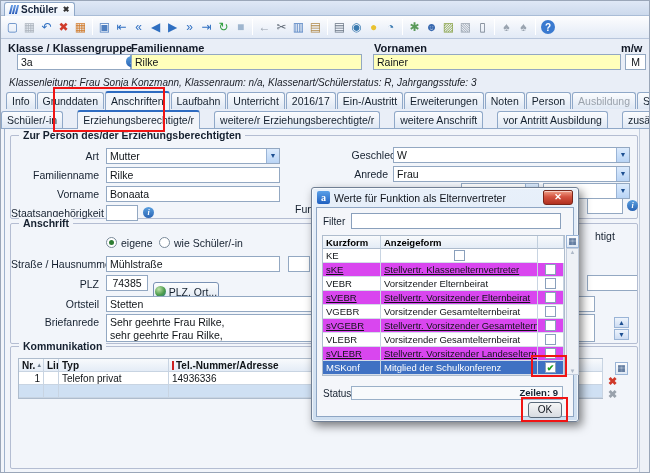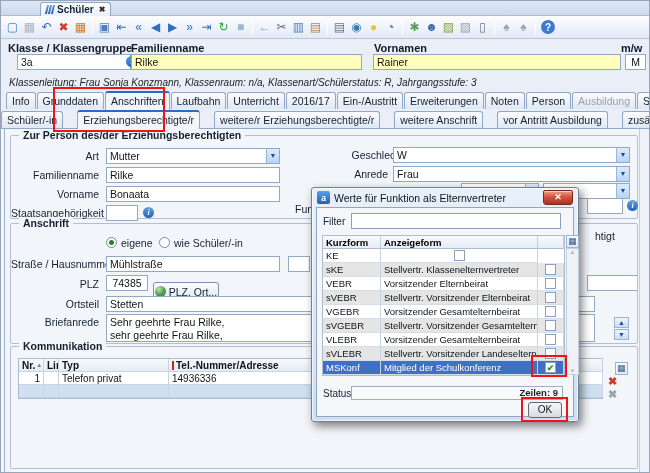--- a/index.html
+++ b/index.html
@@ -5,21 +5,21 @@
   :root{
     --ann:#f01414; --accent:#2e6bc0; --yellow:#ffffbb; --selrow:#3f71c3;
     --bd:#93a8c2; --chrome:#e9eef7; --panel:#f2f5fa; --line:#8fa8c8;
   }
   *{margin:0;padding:0;box-sizing:border-box;font-family:"Liberation Sans",sans-serif;}
   body{background:#777;display:flex;justify-content:flex-start;}
   .screen{position:relative;width:650px;height:473px;background:var(--panel);overflow:hidden;border:1px solid #9aa6b8;}
 
   
   .doctabbar{position:absolute;left:0;top:0;right:0;height:15px;background:linear-gradient(#dfe8f6,#ccd9ec);border-bottom:1px solid #a9bcd6;}
-  .doctab{position:absolute;left:3px;top:1px;height:14px;padding:0 5px;background:linear-gradient(#ffffff,#e9f0fa);border:1px solid #8fa8c8;border-bottom:none;border-radius:3px 3px 0 0;display:flex;align-items:center;gap:3px;font-size:10px;font-weight:bold;color:#16233a;margin-left:36px;}
+  .doctab{position:absolute;left:3px;top:1px;height:14px;padding:0 5px;background:linear-gradient(#ffffff,#e9f0fa);border:1px solid #8fa8c8;border-bottom:none;border-radius:3px 3px 0 0;display:flex;align-items:center;gap:3px;font-size:10px;font-weight:bold;color:#16233a;}
   .applogo{display:inline-flex;gap:1px;height:9px;align-items:flex-end;}
   .applogo i{display:block;width:2px;height:9px;background:linear-gradient(#6aa0e8,#2a5ab8);transform:skewX(-14deg);}
   .doctab .x{font-size:8px;font-weight:bold;color:#333;margin-left:2px;}
 
   
   .toolbar{position:absolute;left:0;top:15px;right:0;height:23px;background:linear-gradient(#fdfdfe,#e2eaf6);border-bottom:1px solid #b8c6dc;display:flex;align-items:center;padding-left:3px;}
   .ticon{display:inline-flex;width:17px;height:17px;align-items:center;justify-content:center;font-size:12px;line-height:17px;border-radius:2px;}
   .ticon.circ{width:14px;height:14px;border-radius:50%;font-size:10px;font-weight:bold;margin:0 2px;}
   .tsep{width:1px;height:16px;background:#b4c2d6;margin:0 3px;border-right:1px solid #fff;}
 
@@ -73,21 +73,21 @@
   .dlg-title{position:absolute;left:5px;top:3px;display:flex;align-items:center;gap:4px;font-size:10.5px;color:#10141c;white-space:nowrap;}
   .dlg-appicon{width:13px;height:13px;border-radius:2px;background:linear-gradient(#5aa0e8,#2060c0);color:#fff;font-family:"Liberation Serif",serif;font-weight:bold;font-size:10px;display:inline-flex;align-items:center;justify-content:center;}
   .dlg-close{position:absolute;top:2px;right:5px;width:30px;height:15px;background:linear-gradient(#f0a088,#d45340 45%,#b03020);border:1px solid #7a2619;border-radius:2px 2px 3px 3px;color:#fff;font-size:9px;font-weight:bold;text-align:center;line-height:13px;box-shadow:inset 0 1px rgba(255,255,255,.5);}
   .dlg-body{position:absolute;left:4px;top:19px;right:4px;bottom:4px;background:#f4f6fa;border:1px solid #8ea6c4;}
   .dlg-lbl{position:absolute;font-size:10px;color:#15202f;}
   .dlg-input{position:absolute;left:34px;top:5px;width:210px;height:16px;background:#fff;border:1px solid #8aa0bc;}
   .dtable{position:absolute;left:5px;top:27px;width:243px;border:1px solid #aebccd;background:#fff;font-size:9.5px;}
   .dhead,.drow{display:grid;grid-template-columns:58px 157px 26px;}
   .dhc{background:linear-gradient(#f8fafc,#e4ecf6);font-weight:bold;border-right:1px solid #c0cedd;border-bottom:1px solid #aebccd;height:13px;line-height:13px;padding:0 3px;white-space:nowrap;overflow:hidden;}
   .dc{height:14px;line-height:14px;padding:0 3px;border-right:1px solid #c8d4e2;border-bottom:1px solid #d4dde8;white-space:nowrap;overflow:hidden;color:#101418;}
-  .drow.alt .dc{background:#e5e5e5;}
+  .drow.alt .dc{background:#d946ef;text-decoration:underline;}
   .drow.sel .dc{background:var(--selrow);color:#fff;}
   .dc.c3{display:flex;align-items:center;justify-content:center;padding:0;}
   .cb{width:11px;height:11px;background:#fff;border:1px solid #8aa0bc;font-size:9px;line-height:10px;text-align:center;color:#1e9e1e;font-weight:bold;}
   .dgrid{position:absolute;left:249px;top:27px;width:13px;height:13px;background:linear-gradient(#fbfcfe,#dfe8f4);border:1px solid #9ab4d6;font-size:9px;line-height:11px;text-align:center;color:#3a5a86;}
   .dgutter{position:absolute;left:249px;top:40px;width:13px;height:127px;background:#eef1f6;border:1px solid #c4cedd;font-size:6px;color:#aeb9c8;text-align:center;}
   .dgutter .dn{position:absolute;bottom:0;left:0;right:0;}
   .dstatus{position:absolute;left:34px;top:178px;width:212px;height:14px;background:#f8fafc;border:1px solid #9ab0c8;font-size:9.5px;text-align:right;padding:0 4px;line-height:12px;font-weight:bold;color:#15202f;}
   .okbtn{position:absolute;left:216px;top:214px;width:34px;height:16px;background:linear-gradient(#f6f6f6,#d8dce2);border:1px solid #5a6a7a;border-radius:3px;font-size:10px;text-align:center;line-height:14px;color:#10141c;}
 
   

